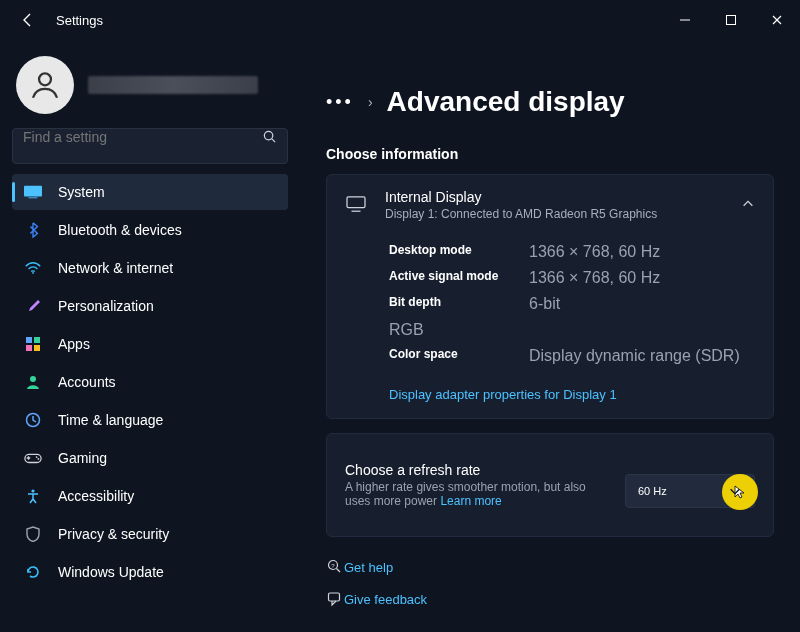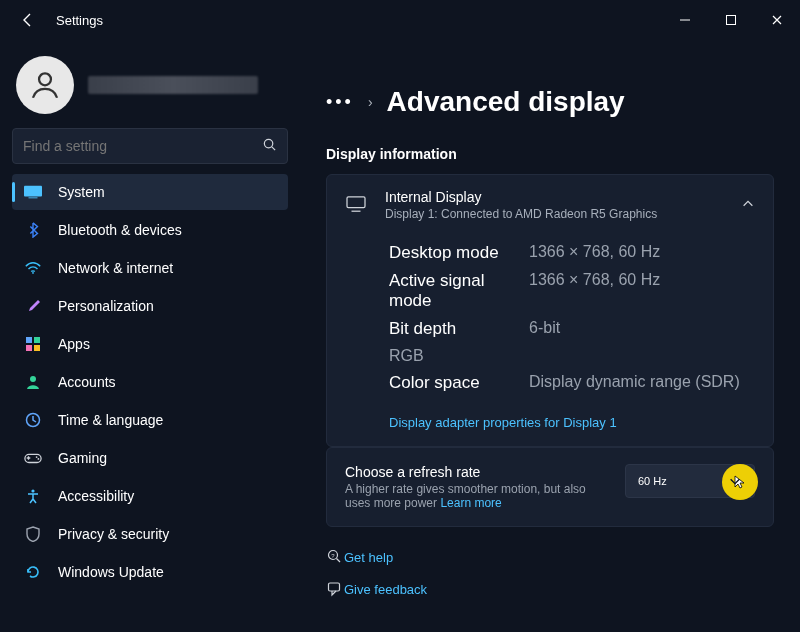--- a/index.html
+++ b/index.html
@@ -43,21 +43,21 @@
     .profile-name {
       margin-left: 14px; width:170px; height:18px;
       background: linear-gradient(90deg, #3a3f4a, #4a4f5a, #3a3f4a);
       border-radius:2px; filter: blur(1px);
     }
     .search {
       height: 36px;
       background: #1a2232;
       border: 1px solid #2a3242;
       border-radius: 4px;
-      display: flex; align-items: center;
+      display: flex; align-items: flex-start;
       padding: 0 10px;
       margin-bottom: 10px;
     }
     .search input {
       flex: 1; background: transparent; border: none;
       color: #cfd3da; font-size: 14px; outline: none;
     }
     .nav { display:flex; flex-direction:column; gap:2px; margin-top:4px;}
     .nav-item {
       height: 36px;
@@ -84,44 +84,45 @@
     .content { flex: 1; padding: 10px 26px 0 26px; overflow-y: auto; }
     .breadcrumb { display: flex; align-items: center; gap: 14px; margin: 36px 0 28px 0; }
     .dots { letter-spacing: 3px; color:#fff; font-size:18px; cursor:pointer;}
     .chev { color:#aeb4bd; font-size:14px;}
     .page-title { font-size: 28px; font-weight: 600; }
     .section-title { font-size: 14px; font-weight: 600; margin-bottom: 12px; }
     .card {
       background: #171f2f;
       border: 1px solid #222b3d;
       border-radius: 6px;
+      margin-bottom: 14px;
     }
     .card-head {
       display:flex; align-items:center;
       padding: 14px 18px;
       cursor:pointer;
     }
     .card-head .mon-icon { margin-right: 18px; }
     .card-head .titleblock { flex:1; }
     .card-head .head-title { font-size:14px; }
     .card-head .head-sub { font-size:12px; color:#a7afbb; margin-top:2px; }
     .card-head .head-chev { color:#cfd3da; }
     .props {
       padding: 4px 18px 14px 62px;
     }
     .prop-row { display:flex; align-items:flex-start; padding: 4px 0; }
-    .prop-label { width: 140px; font-size:17px;}
+    .prop-label { width: 140px; font-size:12px;font-weight:bold;}
     .prop-val { color:#9aa2ae; font-size:16px; flex:1; }
     .adapterlink {
       padding: 4px 18px 16px 62px;
       color:#4cc2ff; font-size:13px; cursor:pointer;
     }
     .refresh-card {
-      display:flex; align-items:flex-start;
-      padding: 16px 18px;
+      display:flex; align-items:flex-end;
+      padding: 28px 18px;
     }
     .refresh-text { flex:1; }
     .refresh-title { font-size:14px; }
     .refresh-sub { font-size:12px; color:#9aa2ae; margin-top:2px; max-width:260px; }
     .learn { color:#4cc2ff; cursor:pointer; }
     .select {
       width: 130px; height: 34px;
       background: #222b3d;
       border: 1px solid #2c3548;
       border-radius: 4px;
@@ -295,21 +296,21 @@
       </div>
   </div>
 
   <div class="content">
     <div class="breadcrumb">
       <span class="dots">•••</span>
       <span class="chev">›</span>
       <span class="page-title">Advanced display</span>
     </div>
 
-    <div class="section-title">Display information</div>
+    <div class="section-title">Choose information</div>
 
     <div class="card">
       <div class="card-head">
         <span class="mon-icon">
           <svg width="22" height="18" viewBox="0 0 24 20">
               <rect x="2" y="2" width="20" height="12" rx="1.5" stroke="#cfd3da" stroke-width="1.4" fill="none"></rect>
               <line x1="7" y1="18" x2="17" y2="18" stroke="#cfd3da" stroke-width="1.4"></line>
             </svg>
         </span>
         <div class="titleblock">

